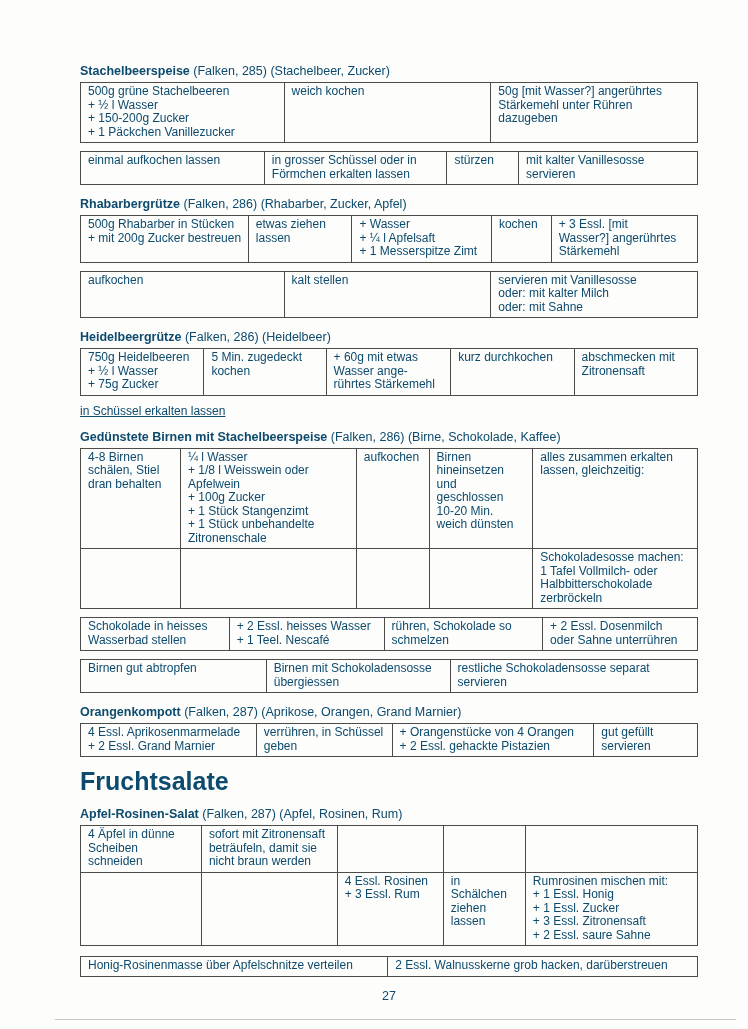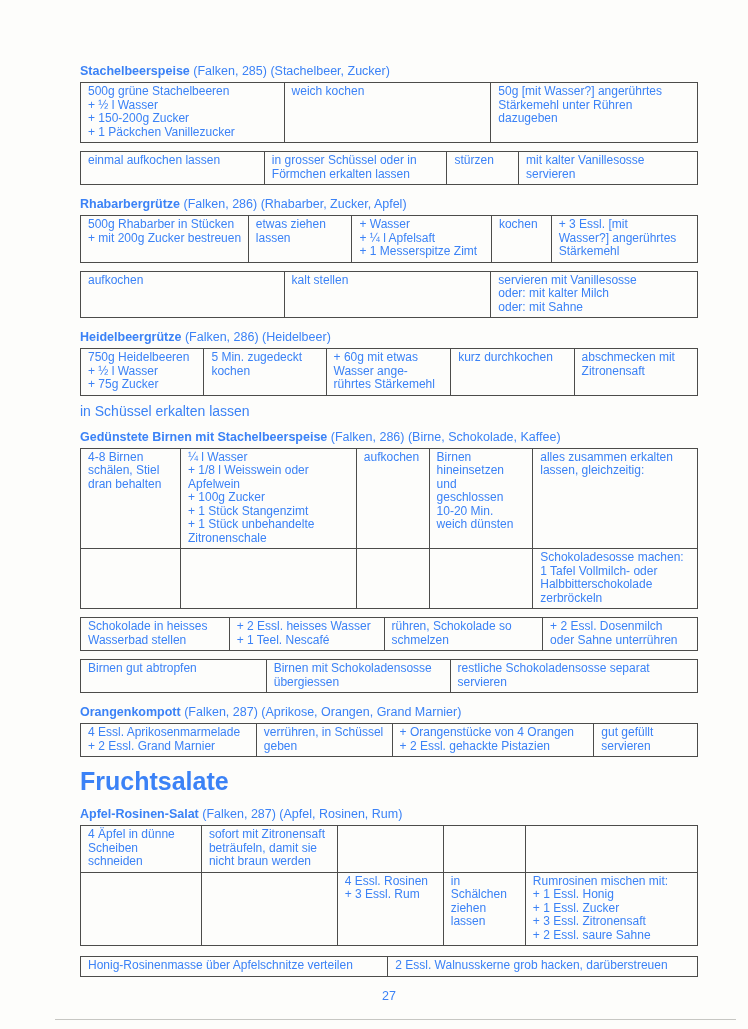--- a/index.html
+++ b/index.html
@@ -5,21 +5,21 @@
   html, body { margin: 0; padding: 0; background: #e8e8e6; }
   .page {
     position: relative;
     width: 748px;
     height: 1029px;
     margin: 0 auto;
     background: #fdfdfb;
     box-sizing: border-box;
     padding: 64px 50px 0 80px;
     font-family: "Liberation Sans", "DejaVu Sans", sans-serif;
-    color: #3b82f6;
+    color: #0c4a6e;
     overflow: hidden;
   }
   .section { margin-bottom: 12px; }
   .rtitle {
     font-size: 12.5px;
     line-height: 15px;
     margin: 0 0 3px 0;
   }
   .rtitle .b { font-weight: 700; }
   table.rtable {
@@ -32,23 +32,24 @@
   td.cell {
     border: 1px solid #4c4c4a;
     vertical-align: top;
     padding: 2px 6px 3px 7px;
     font-size: 12px;
     line-height: 13.5px;
     white-space: pre-line;
     overflow: hidden;
   }
   .note {
-    font-size: 14px;
+    font-size: 12px;
     line-height: 14px;
     margin: 3px 0 0 0;
+    text-decoration: underline;
   }
   .bigheading {
     font-size: 25px;
     line-height: 24px;
     font-weight: 700;
     margin: 8px 0 14px 0;
   }
   .pagenum {
     text-align: center;
     font-size: 12.5px;

